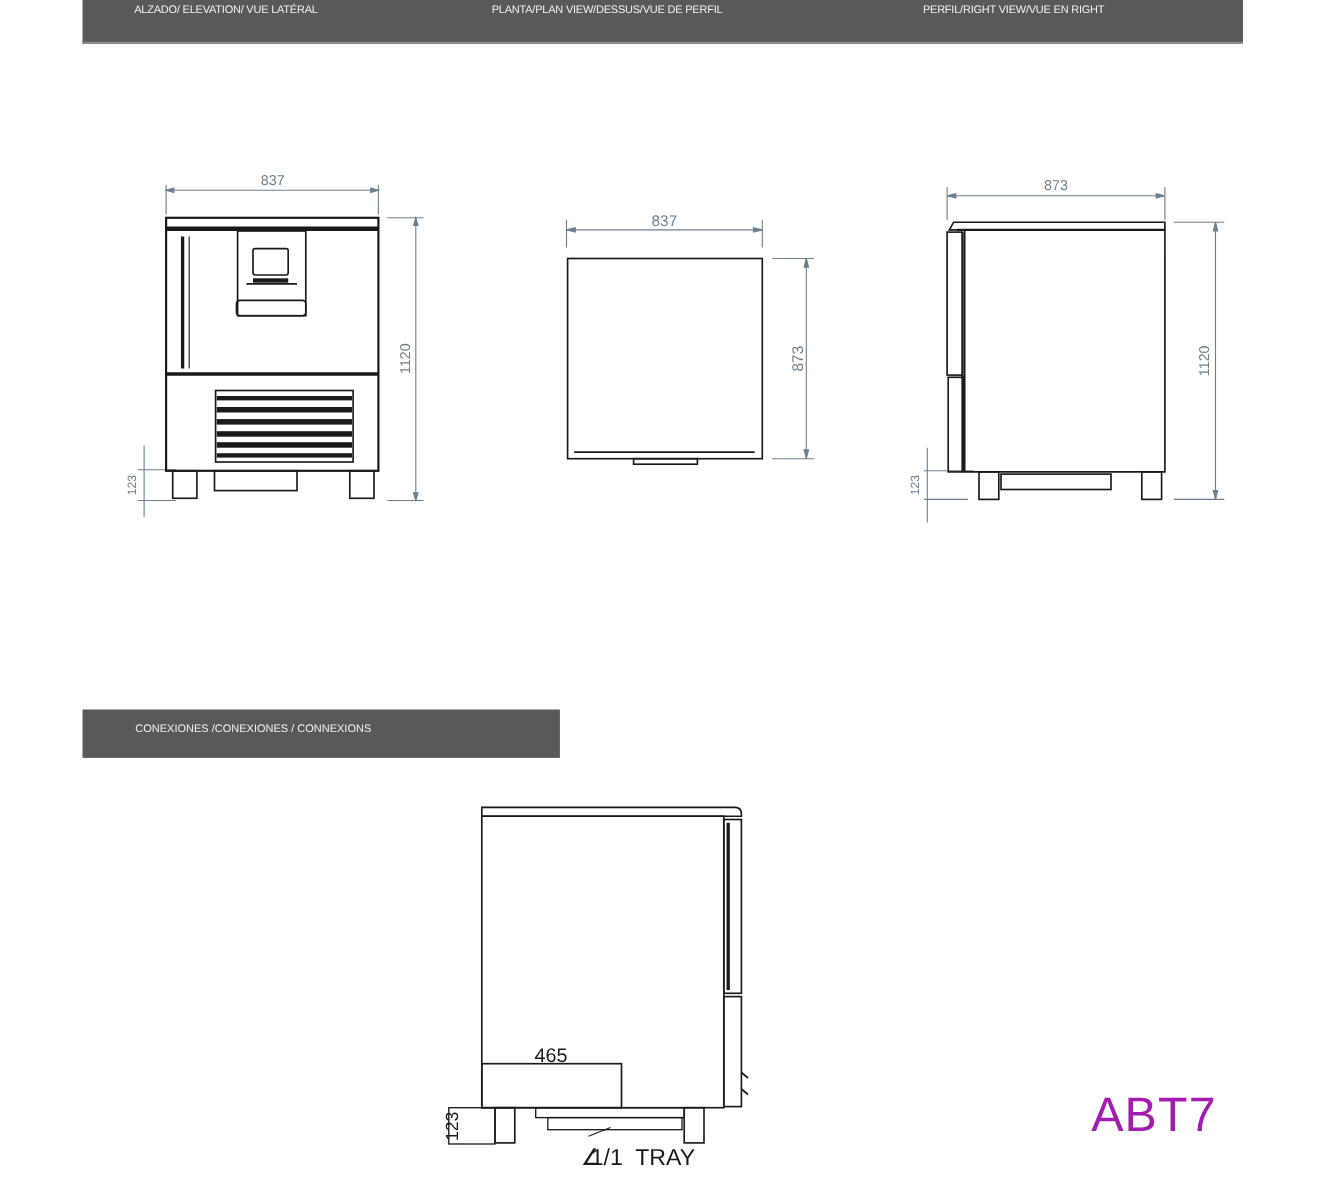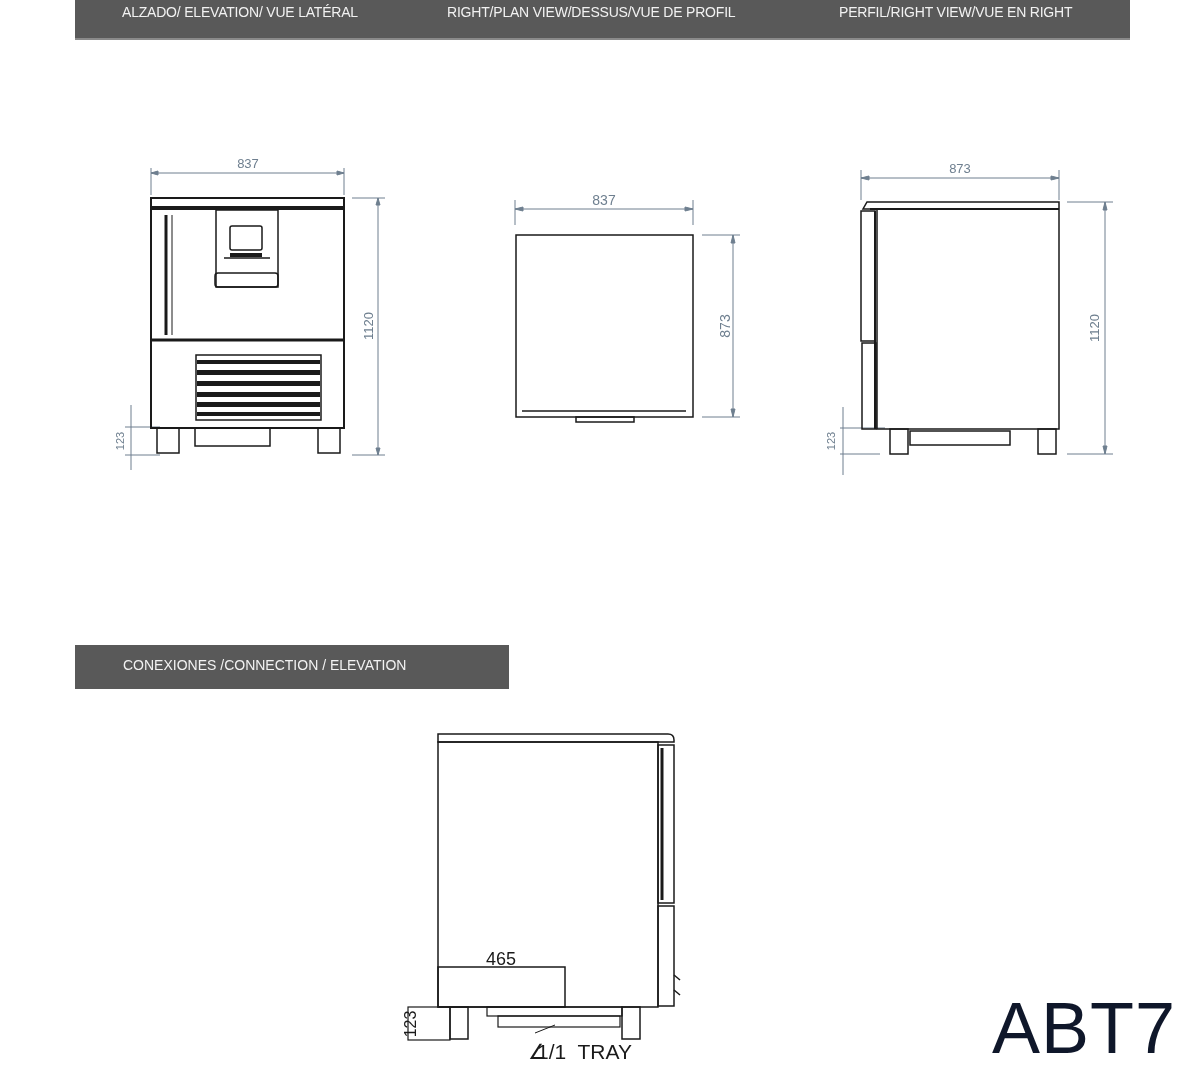--- a/index.html
+++ b/index.html
@@ -1,31 +1,31 @@
 <!DOCTYPE html>
 <html><head>
 <meta charset="utf-8">
 <style>
   html,body{margin:0;padding:0;background:#ffffff;}
   body{width:1200px;height:1080px;position:relative;overflow:hidden;font-family:"Liberation Sans",sans-serif;}
-  .bar{position:absolute;background:#595959;color:#f2f2f2;font-family:"Liberation Sans",sans-serif;font-size:14px;}
+  .bar{position:absolute;background:#595959;color:#f2f2f2;font-family:"Liberation Sans",sans-serif;font-size:10px;}
   .top-bar{left:75px;top:0;width:1055px;height:38px;border-bottom:2px solid #8a8a8a;}
   .top-bar span{position:absolute;top:4px;white-space:nowrap;letter-spacing:-0.2px;}
   .conn-bar{left:75px;top:645px;width:434px;height:44px;}
   .conn-bar span{position:absolute;left:48px;top:12px;white-space:nowrap;}
   .drawing{position:absolute;}
-  .model{position:absolute;left:992px;top:992px;font-size:72px;color:#0f172a;font-family:"Liberation Sans",sans-serif;letter-spacing:1px;line-height:1;}
+  .model{position:absolute;left:992px;top:992px;font-size:44px;color:#a21caf;font-family:"Liberation Sans",sans-serif;letter-spacing:1px;line-height:1;}
   svg text{font-family:"Liberation Sans",sans-serif;}
 </style>
 </head>
 <body>
 
 <div class="bar top-bar">
   <span style="left:47px">ALZADO/ ELEVATION/ VUE LATÉRAL</span>
-  <span style="left:372px">RIGHT/PLAN VIEW/DESSUS/VUE DE PROFIL</span>
+  <span style="left:372px">PLANTA/PLAN VIEW/DESSUS/VUE DE PERFIL</span>
   <span style="left:764px">PERFIL/RIGHT VIEW/VUE EN RIGHT</span>
 </div>
 
 <svg class="drawing" style="left:100px;top:140px" width="320" height="340">
   <g stroke="#6e7f8f" stroke-width="1" fill="none">
     <line x1="51" y1="28" x2="51" y2="55"></line>
     <line x1="244" y1="28" x2="244" y2="55"></line>
     <line x1="51" y1="33" x2="244" y2="33"></line>
     <polygon points="51,33 58,31 58,35" fill="#6e7f8f"></polygon>
     <polygon points="244,33 237,31 237,35" fill="#6e7f8f"></polygon>
@@ -114,21 +114,21 @@
     <rect x="46" y="66" width="14" height="130" stroke-width="1.5"></rect>
     <line x1="60" y1="66" x2="60" y2="284" stroke-width="2"></line>
     <rect x="47" y="198" width="14" height="86" stroke-width="1.5"></rect>
     <rect x="75" y="284" width="18" height="25" stroke-width="1.5"></rect>
     <rect x="223" y="284" width="18" height="25" stroke-width="1.5"></rect>
     <rect x="95" y="286" width="100" height="14" stroke-width="1.5"></rect>
   </g>
 </svg>
 
 <div class="bar conn-bar">
-  <span>CONEXIONES /CONNECTION / ELEVATION</span>
+  <span>CONEXIONES /CONEXIONES / CONNEXIONS</span>
 </div>
 
 <svg class="drawing" style="left:390px;top:720px" width="320" height="350">
   <g stroke="#1a1a1a" fill="none">
     <path d="M48,14 L278,14 Q284,14 284,20 L284,22 L48,22 Z" stroke-width="1.5"></path>
     <rect x="48" y="22" width="220" height="265" stroke-width="1.5"></rect>
     <rect x="268" y="25" width="16" height="158" stroke-width="1.5"></rect>
     <line x1="272" y1="28" x2="272" y2="180" stroke-width="3"></line>
     <rect x="268" y="186" width="16" height="100" stroke-width="1.5"></rect>
     <rect x="48" y="247" width="127" height="40" stroke-width="1.5"></rect>

